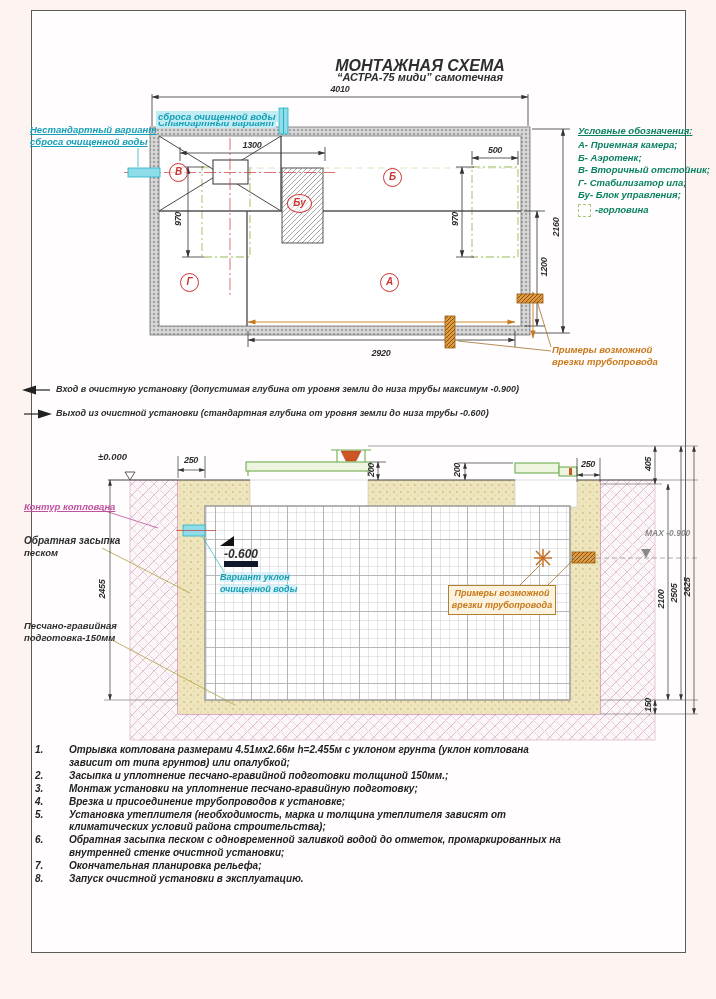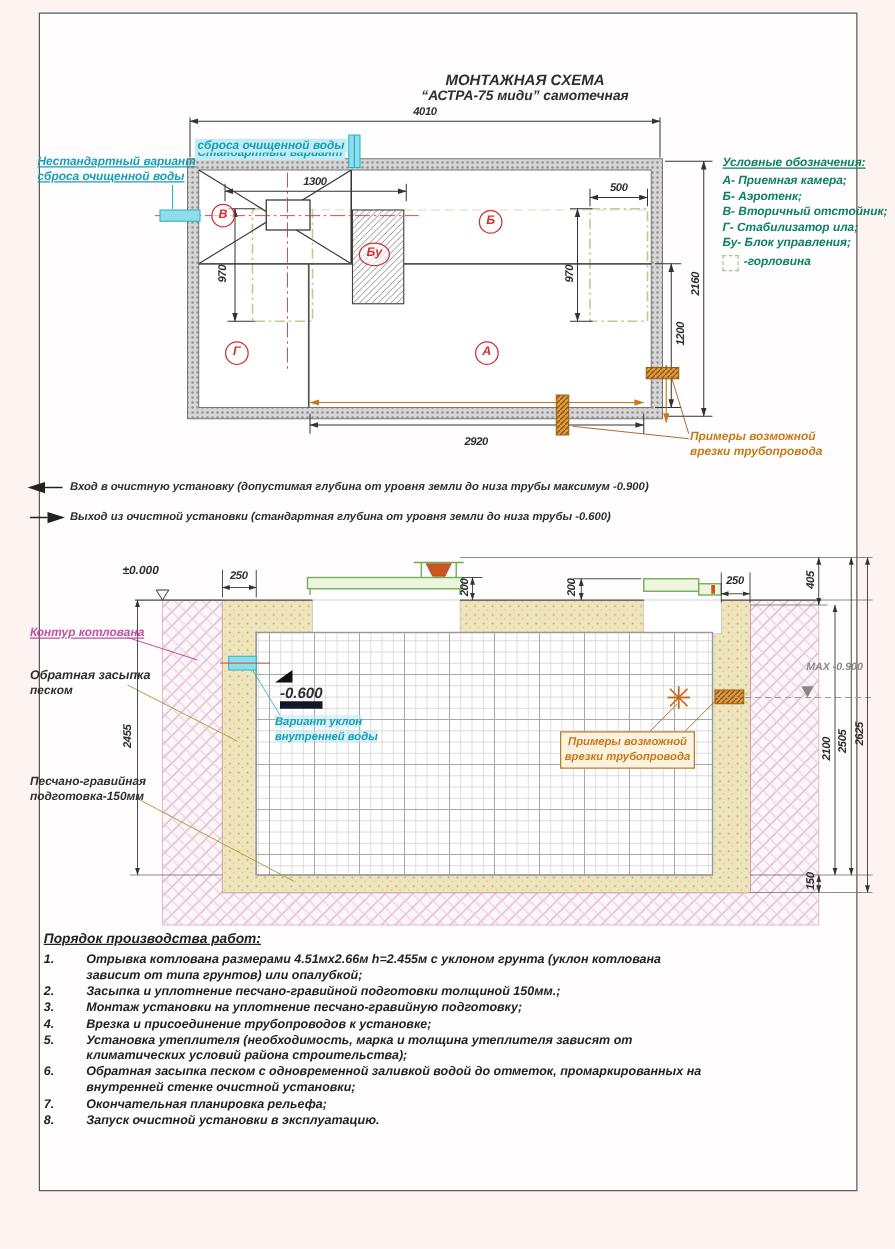--- a/index.html
+++ b/index.html
@@ -235,21 +235,21 @@
       <line x1="577" y1="475" x2="600" y2="475" marker-start="url(#ab)" marker-end="url(#ab)"></line>
       <line x1="655" y1="446" x2="655" y2="484" marker-start="url(#ab)" marker-end="url(#ab)"></line>
       <line x1="668" y1="484" x2="668" y2="700" marker-start="url(#ab)" marker-end="url(#ab)"></line>
       <line x1="681" y1="446" x2="681" y2="700" marker-start="url(#ab)" marker-end="url(#ab)"></line>
       <line x1="694" y1="446" x2="694" y2="714" marker-start="url(#ab)" marker-end="url(#ab)"></line>
       <line x1="655" y1="700" x2="655" y2="714" marker-start="url(#ab)" marker-end="url(#ab)"></line>
     </g>
   </g>
 </svg>
 
-<div class="t c" style="left:270px;top:57px;width:300px;font-size:12px">МОНТАЖНАЯ СХЕМА</div>
+<div class="t c" style="left:270px;top:57px;width:300px;font-size:16px">МОНТАЖНАЯ СХЕМА</div>
 <div class="t c" style="left:270px;top:71px;width:300px;font-size:11px">“АСТРА-75 миди” самотечная</div>
 
 <div class="t dim c" style="left:300px;top:84px;width:80px">4010</div>
 <div class="t dim c" style="left:222px;top:140px;width:60px">1300</div>
 <div class="t dim c" style="left:465px;top:145px;width:60px">500</div>
 <div class="t dim c rot" style="left:158px;top:214px;width:40px">970</div>
 <div class="t dim c rot" style="left:435px;top:214px;width:40px">970</div>
 <div class="t dim c rot" style="left:536px;top:222px;width:40px">2160</div>
 <div class="t dim c rot" style="left:524px;top:262px;width:40px">1200</div>
 <div class="t dim c" style="left:341px;top:348px;width:80px">2920</div>
@@ -291,33 +291,32 @@
 <div class="t dim c" style="left:558px;top:459px;width:60px">250</div>
 <div class="t dim c rot" style="left:628px;top:459px;width:40px">405</div>
 <div class="t" style="left:645px;top:528px;font-size:8.5px;color:#888">MAX -0.900</div>
 <div class="t dim c rot" style="left:641px;top:594px;width:40px">2100</div>
 <div class="t dim c rot" style="left:654px;top:588px;width:40px">2505</div>
 <div class="t dim c rot" style="left:667px;top:582px;width:40px">2625</div>
 <div class="t dim c rot" style="left:628px;top:700px;width:40px">150</div>
 <div class="t dim c rot" style="left:82px;top:584px;width:40px">2455</div>
 <div class="t" style="left:224px;top:547px;font-size:12px;border-bottom:6px solid #0f172a">-0.600</div>
 <div class="t cyan" style="left:220px;top:572px;font-size:9px;background:rgba(190,233,242,.55)">Вариант уклон</div>
-<div class="t cyan" style="left:220px;top:584px;font-size:9px;background:rgba(190,233,242,.55)">внутренней воды</div>
+<div class="t cyan" style="left:220px;top:584px;font-size:9px;background:rgba(190,233,242,.55)">очищенной воды</div>
 <div style="position:absolute;left:448px;top:585px;width:106px;height:28px;border:1px solid #b08030;background:#fbf3df">
   <div class="t orange c" style="left:0;top:2px;width:106px;font-size:9px;position:absolute">Примеры возможной</div>
   <div class="t orange c" style="left:0;top:14px;width:106px;font-size:9px;position:absolute">врезки трубопровода</div>
 </div>
 <div class="t magenta ul" style="left:24px;top:501px;font-size:9.5px">Контур котлована</div>
 <div class="t" style="left:24px;top:535px;font-size:10px">Обратная засыпка</div>
 <div class="t" style="left:24px;top:547px;font-size:9.5px">песком</div>
 <div class="t" style="left:24px;top:620px;font-size:9.5px">Песчано-гравийная</div>
 <div class="t" style="left:24px;top:632px;font-size:9.5px">подготовка-150мм</div>
 
 <div id="worklist">
-  <div class="wl-title">Порядок производства работ:</div>
   <div class="wrow">
       <span class="wnum">1.</span>
       <span class="wtext">Отрывка котлована размерами 4.51мх2.66м h=2.455м с уклоном грунта (уклон котлована зависит от типа грунтов) или опалубкой;</span>
     </div>
   <div class="wrow">
       <span class="wnum">2.</span>
       <span class="wtext">Засыпка и уплотнение песчано-гравийной подготовки толщиной 150мм.;</span>
     </div>
   <div class="wrow">
       <span class="wnum">3.</span>

